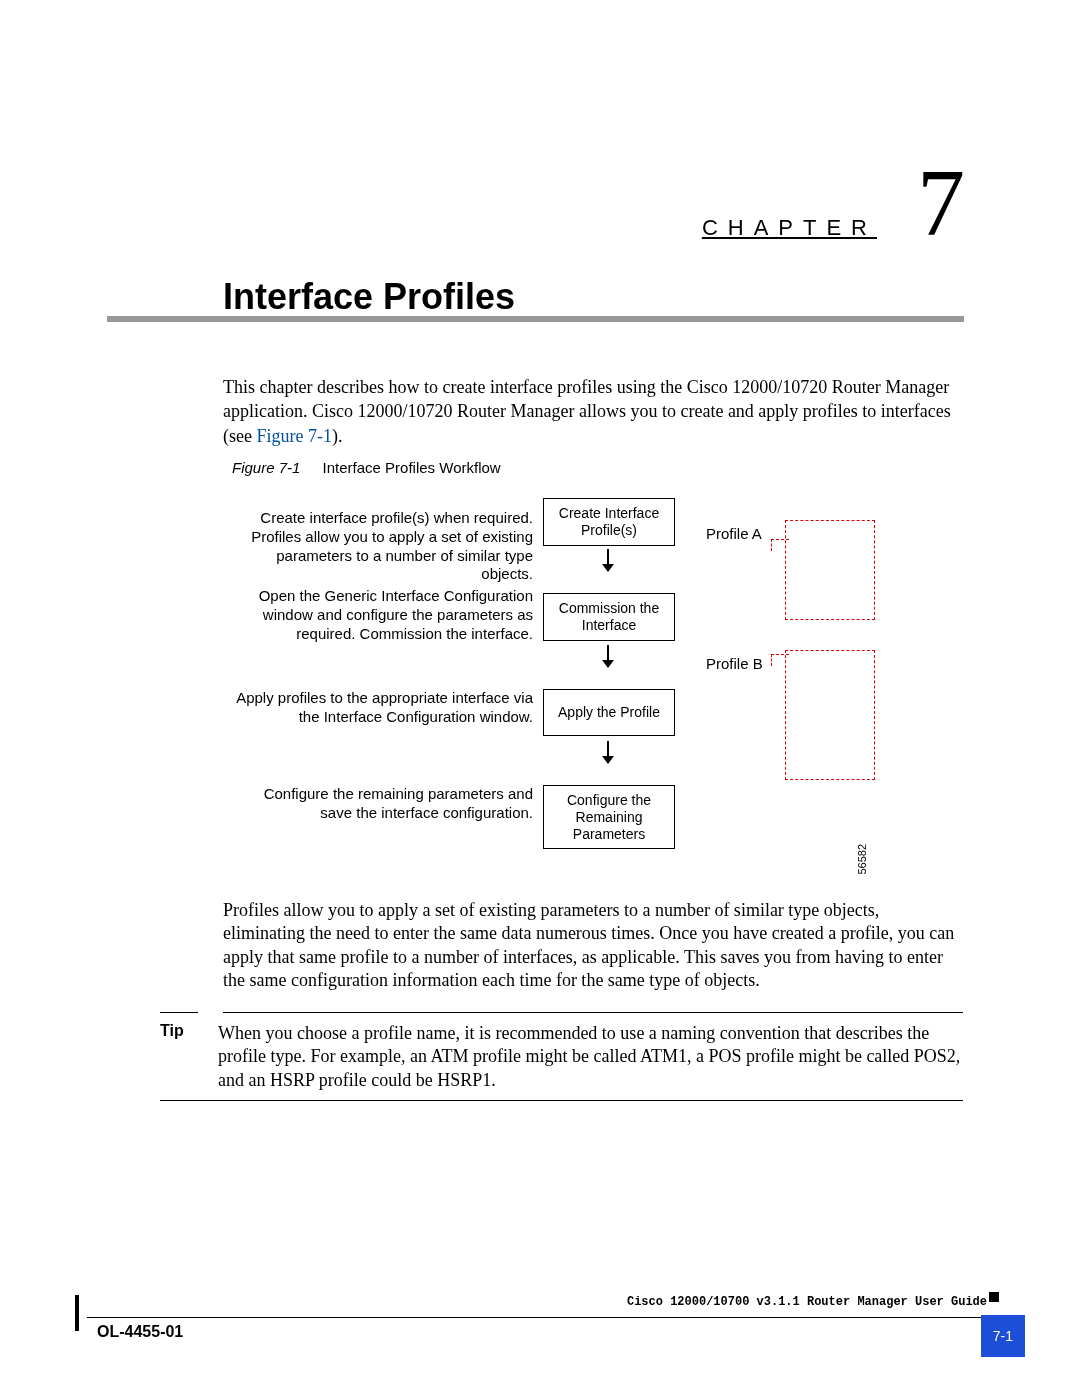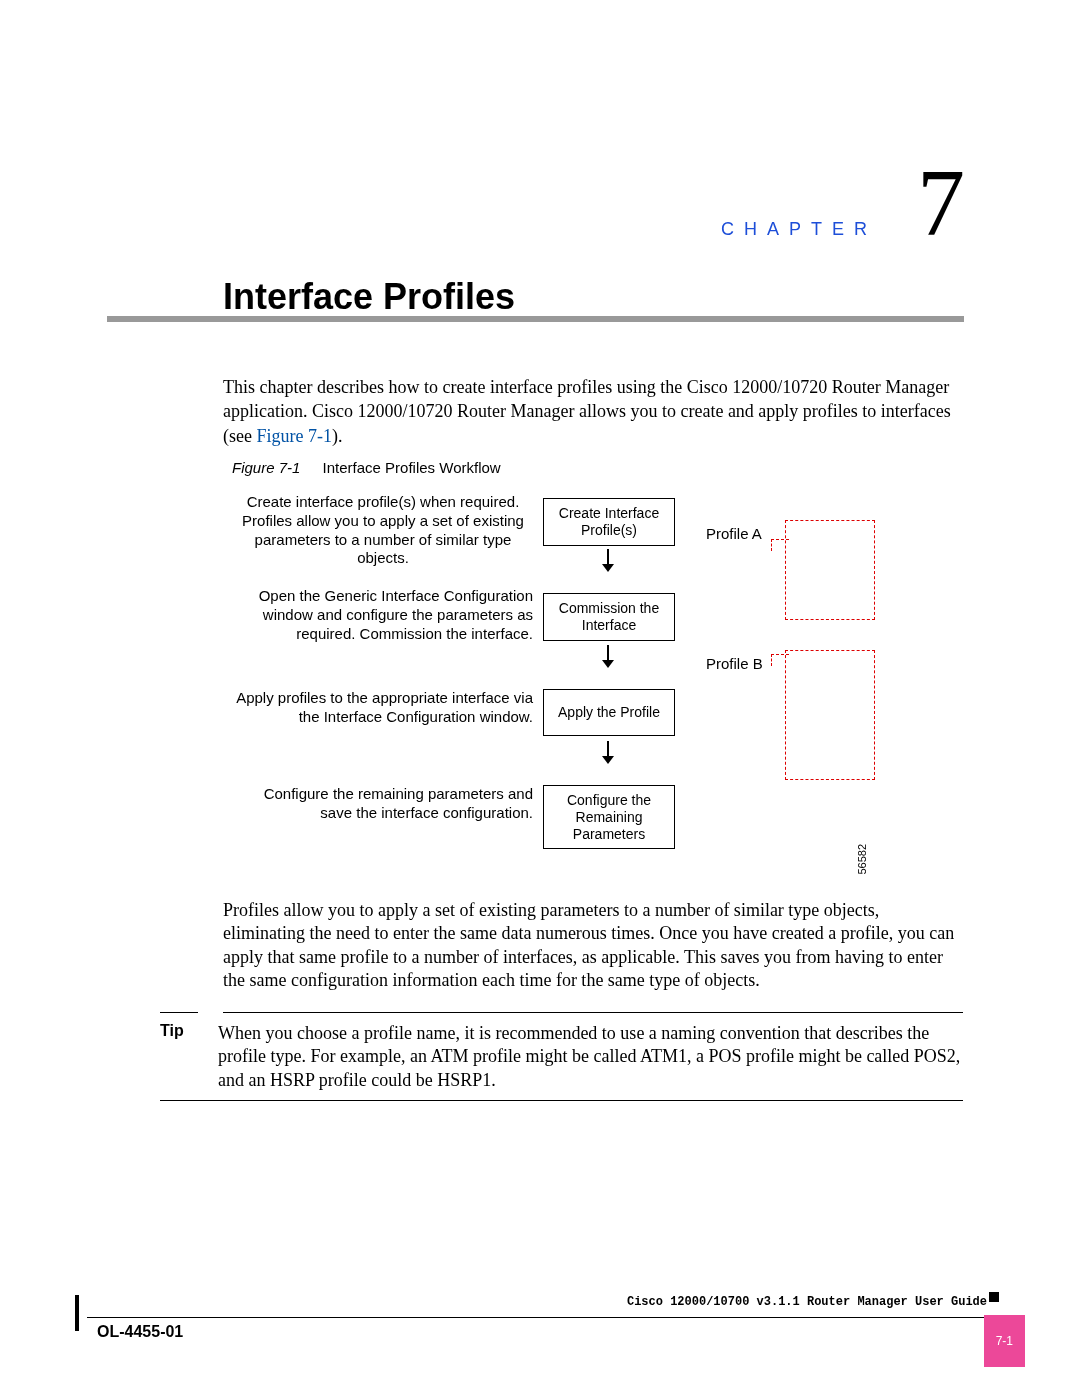--- a/index.html
+++ b/index.html
@@ -21,22 +21,23 @@
     position: absolute;
     right: 115px;
     top: 155px;
     display: flex;
     align-items: baseline;
     gap: 40px;
   }
   .chapter-label {
     font-family: Arial, Helvetica, sans-serif;
     letter-spacing: 10px;
-    font-size: 18px;
-    color: #1d4ed8;
+    font-size: 22px;
+    color: #000000;
+    text-decoration: underline;
   }
   .chapter-number {
     font-family: "Times New Roman", serif;
     font-size: 96px;
     font-weight: normal;
     line-height: 1;
   }
   .title-block {
     position: absolute;
     left: 223px;
@@ -216,25 +217,25 @@
     left: 10px;
     top: 6px;
     font-family: Arial, Helvetica, sans-serif;
     font-weight: bold;
     font-size: 16px;
   }
   .footer-page-box {
     position: absolute;
     right: 0;
     top: -2px;
-    background: #ec4899;
+    background: #1d4ed8;
     color: #fff;
     font-family: Arial, Helvetica, sans-serif;
-    font-size: 12px;
-    padding: 19px 12px;
+    font-size: 14px;
+    padding: 13px 12px;
   }
   .footer-left-bar {
     position: absolute;
     left: -12px;
     top: -22px;
     width: 4px;
     height: 36px;
     background: #000;
   }
   .footer-right-tab {
@@ -265,21 +266,21 @@
     <span>This chapter describes how to create interface profiles using the Cisco 12000/10720 Router Manager application. Cisco 12000/10720 Router Manager allows you to create and apply profiles to interfaces (see </span><span class="figref">Figure 7-1</span><span>).</span>
   </p>
 
   <div class="fig-caption">
     <span class="fig-num">Figure 7-1</span>
     <span>Interface Profiles Workflow</span>
   </div>
 
   <div class="diagram">
 
-    <div class="step-text" style="top:8px;text-align:center;">Create interface profile(s) when required. Profiles allow you to apply a set of existing parameters to a number of similar type objects.</div>
+    <div class="step-text" style="top:24px;">Create interface profile(s) when required. Profiles allow you to apply a set of existing parameters to a number of similar type objects.</div>
     <div class="step-box" style="top:13px;">Create Interface Profile(s)</div>
     <div class="arrow" style="top:64px;"></div>
 
     <div class="step-text" style="top:102px;">Open the Generic Interface Configuration window and configure the parameters as required. Commission the interface.</div>
     <div class="step-box" style="top:108px;">Commission the Interface</div>
     <div class="arrow" style="top:160px;"></div>
 
     <div class="step-text" style="top:204px;">Apply profiles to the appropriate interface via the Interface Configuration window.</div>
     <div class="step-box" style="top:204px; padding-top:14px; padding-bottom:14px;">Apply the Profile</div>
     <div class="arrow" style="top:256px;"></div>

